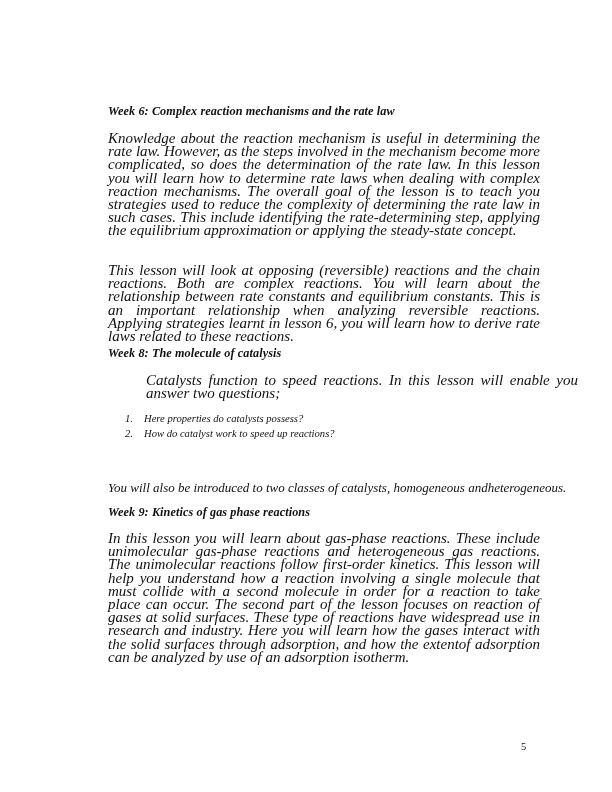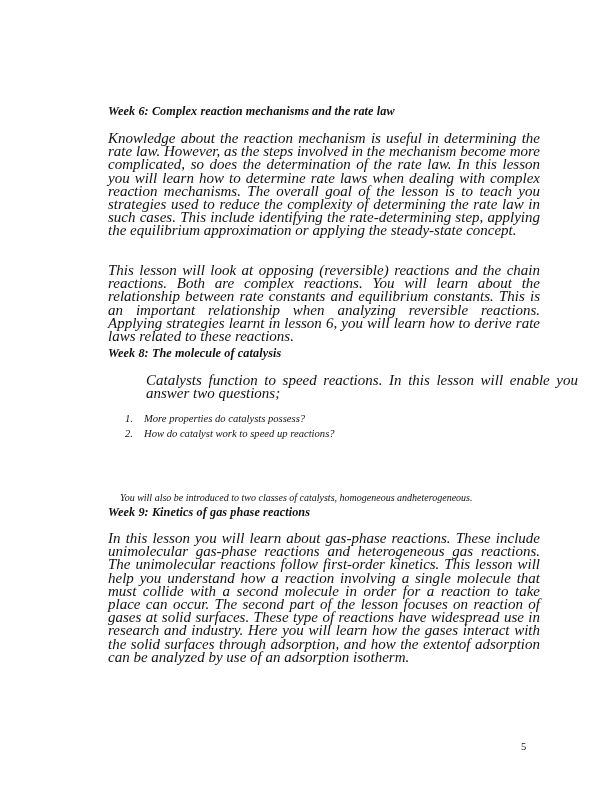--- a/index.html
+++ b/index.html
@@ -7,40 +7,40 @@
          font-family:"Liberation Serif", "DejaVu Serif", serif; color:#111; }
   .page { position:absolute; left:0; top:8px; width:612px; height:792px; }
   .heading { position:absolute; left:108px; font-weight:bold; font-style:italic;
              font-size:12.2px; letter-spacing:0.1px; margin:0; white-space:nowrap; }
   .para { position:absolute; left:108px; width:432px; font-style:italic;
           font-size:15px; line-height:13.2px; text-align:justify; margin:0; }
   .list { position:absolute; left:125px; font-style:italic; font-size:10.6px;
           line-height:14.6px; margin:0; padding:0; list-style:none; }
   .list li { position:relative; padding-left:19px; }
   .list .num { position:absolute; left:0; }
-  .single { position:absolute; left:108px; font-style:italic; font-size:10px; margin:12px; white-space:nowrap; }
+  .single { position:absolute; left:108px; font-style:italic; font-size:13px; margin:0; white-space:nowrap; }
   .pagenum { position:absolute; left:521px; top:733px; font-size:10.5px; }
 </style>
 </head>
 <body>
 
 <div class="page">
 
   <h2 class="heading" style="top:96px;">Week 6: Complex reaction mechanisms and the rate law</h2>
   <p class="para" style="top:124px;">Knowledge about the reaction mechanism is useful in determining the rate law. However, as the steps involved in the mechanism become more complicated, so does the determination of the rate law. In this lesson you will learn how to determine rate laws when dealing with complex reaction mechanisms. The overall goal of the lesson is to teach you strategies used to reduce the complexity of determining the rate law in such cases. This include identifying the rate-determining step, applying the equilibrium approximation or applying the steady-state concept.</p>
 
   <p class="para" style="top:256px;">This lesson will look at opposing (reversible) reactions and the chain reactions. Both are complex reactions. You will learn about the relationship between rate constants and equilibrium constants. This is an important relationship when analyzing reversible reactions. Applying strategies learnt in lesson 6, you will learn how to derive rate laws related to these reactions.</p>
 
   <h2 class="heading" style="top:338px;">Week 8: The molecule of catalysis</h2>
   <p class="para" style="top:366px;margin-left:38px;">Catalysts function to speed reactions. In this lesson will enable you answer two questions;</p>
 
   <ul class="list" style="top:404px;">
     <li>
       <span class="num">1.</span>
-      <span>More properties do catalysts possess?</span>
+      <span>Here properties do catalysts possess?</span>
     </li>
     <li>
       <span class="num">2.</span>
       <span>How do catalyst work to speed up reactions?</span>
     </li>
   </ul>
 
   <p class="single" style="top:472px;">You will also be introduced to two classes of catalysts, homogeneous andheterogeneous.</p>
 
   <h2 class="heading" style="top:497px;">Week 9: Kinetics of gas phase reactions</h2>

